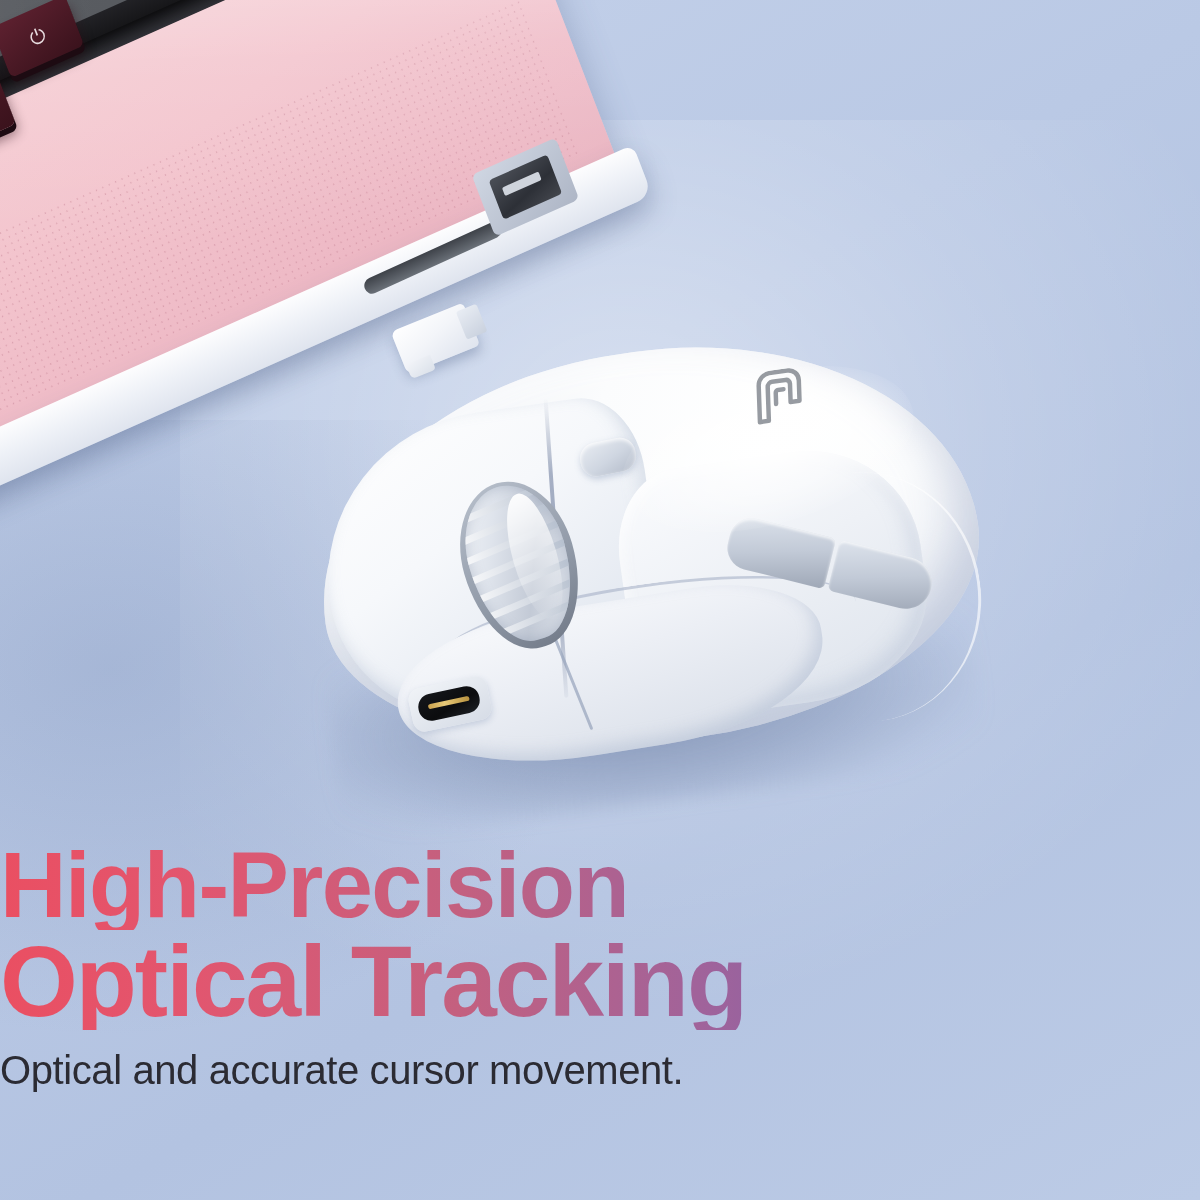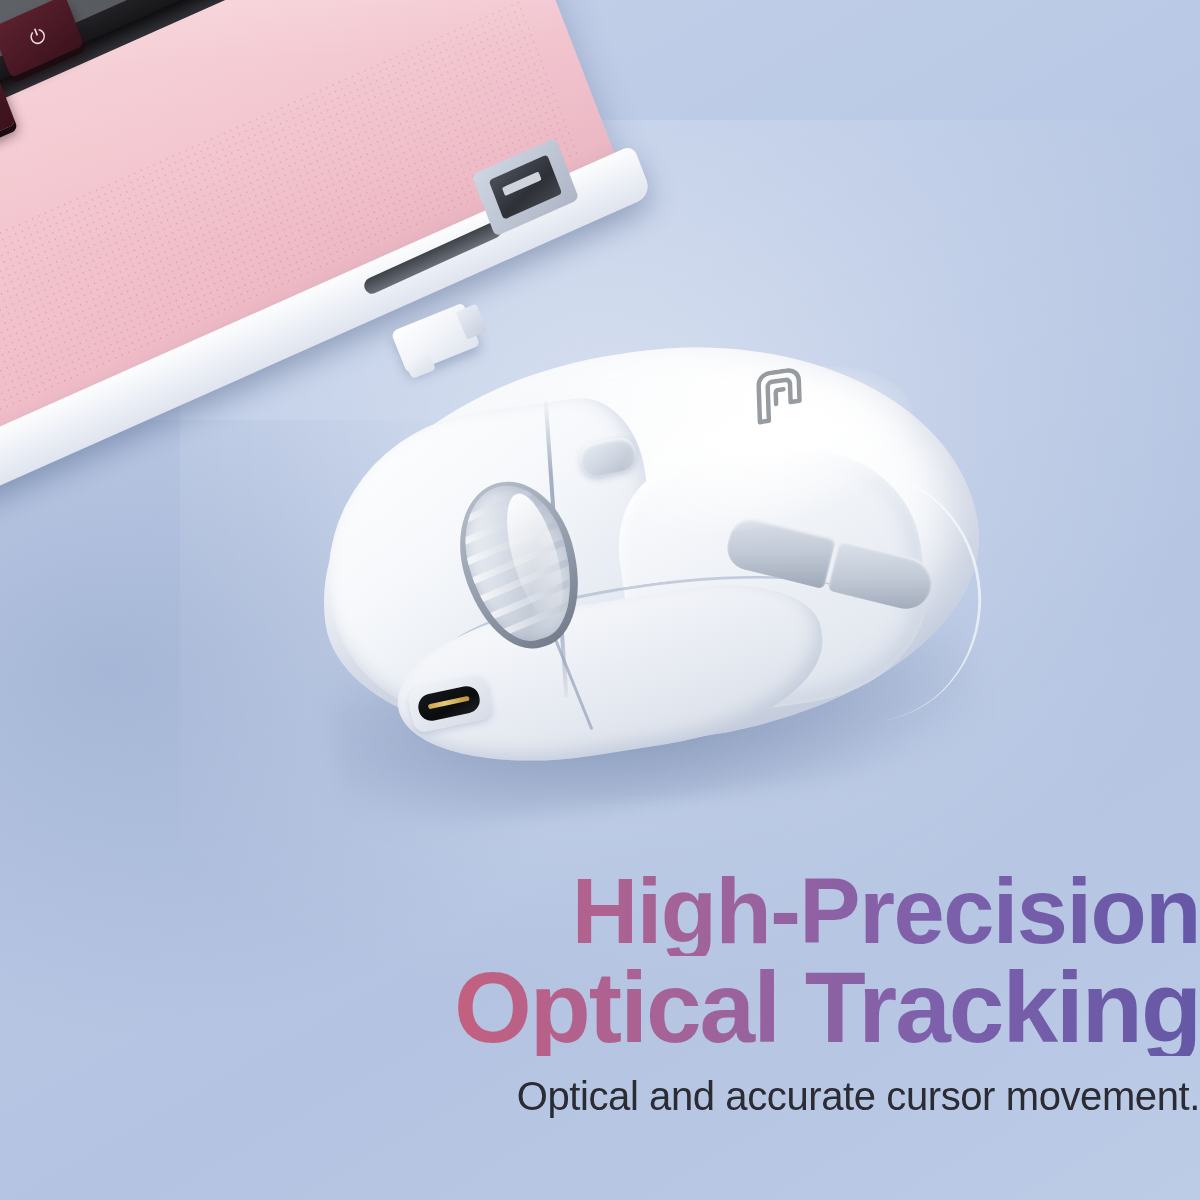--- a/index.html
+++ b/index.html
@@ -413,22 +413,22 @@
     left: 10px; top: 10px;
     width: 42px; height: 5px;
     background: linear-gradient(90deg, #caa24e 0%, #e7c978 40%, #b8923f 100%);
     border-radius: 3px;
   }
 
   
   #copy {
     position: absolute;
     left: 0; right: 0;
-    top: 866px;
-    text-align: right;
+    top: 840px;
+    text-align: left;
   }
   .headline {
     font-size: 92px;
     font-weight: 700;
     line-height: 0.98;
     letter-spacing: -1.5px;
     margin: 0;
     background-image: linear-gradient(90deg, #ea4f62 0%, #e2566f 16%, #c4607f 38%, #a1639a 58%, #7d60ab 78%, #6558a6 100%);
     -webkit-background-clip: text;
     background-clip: text;

